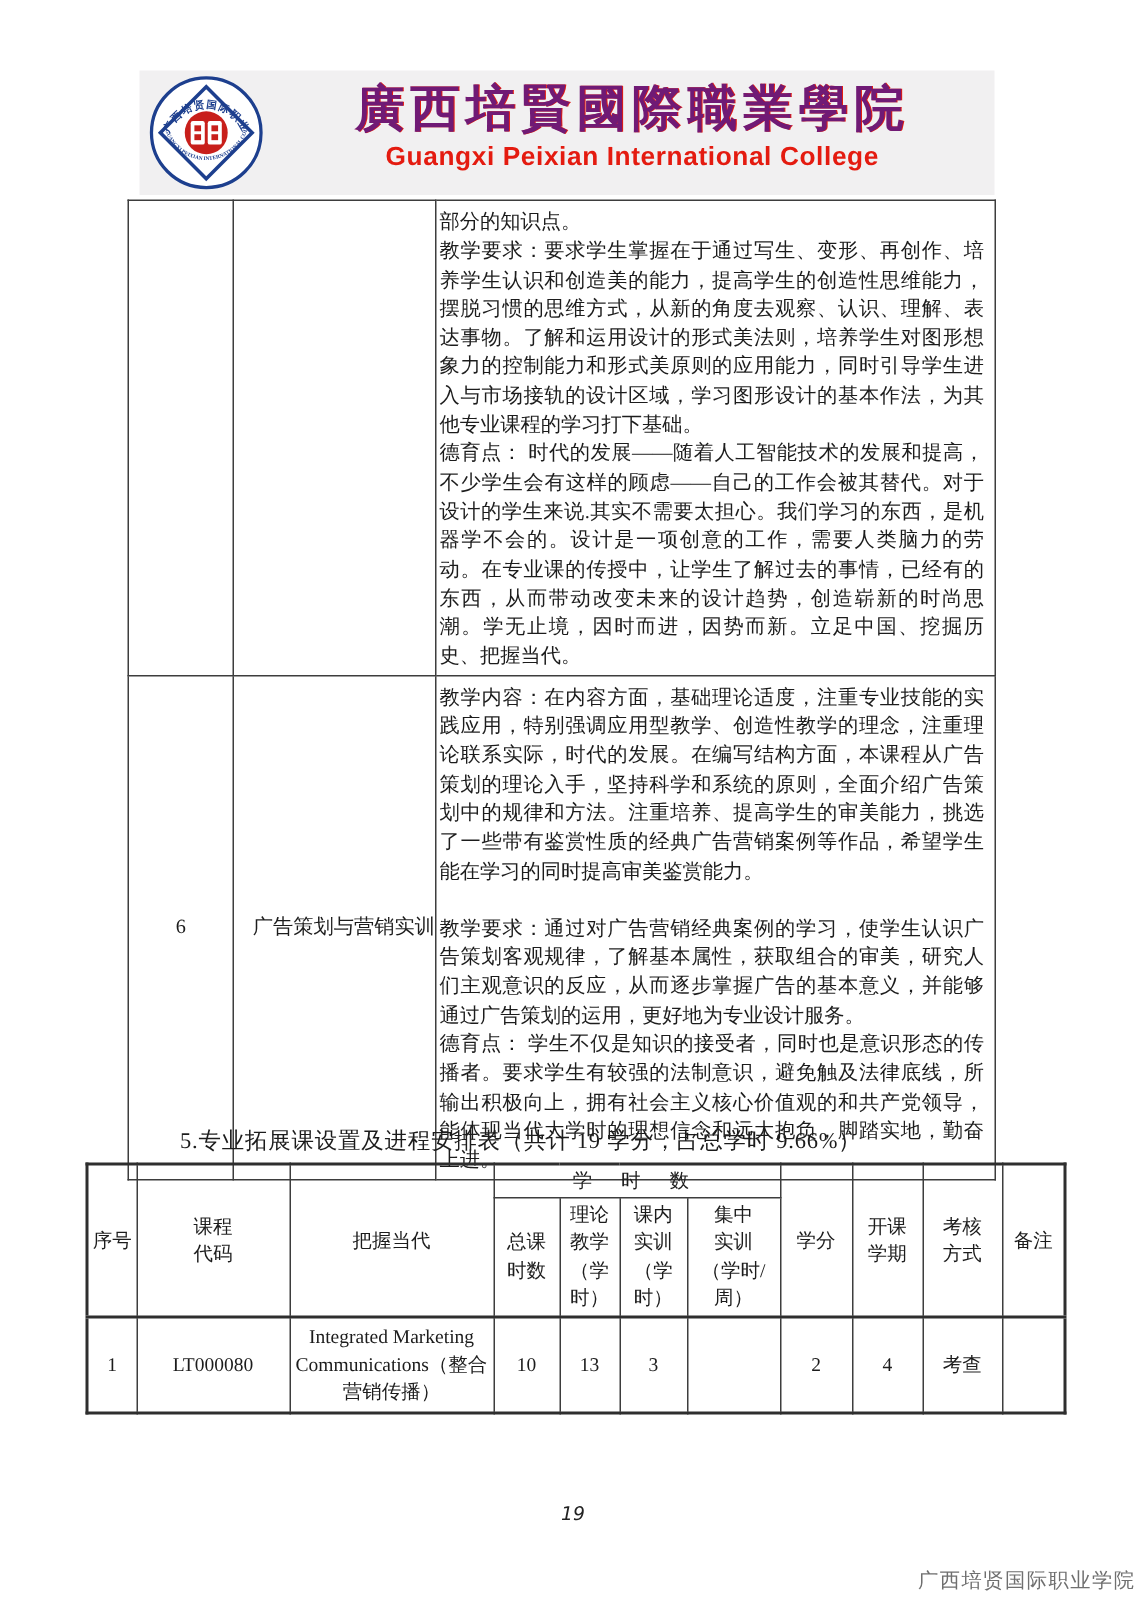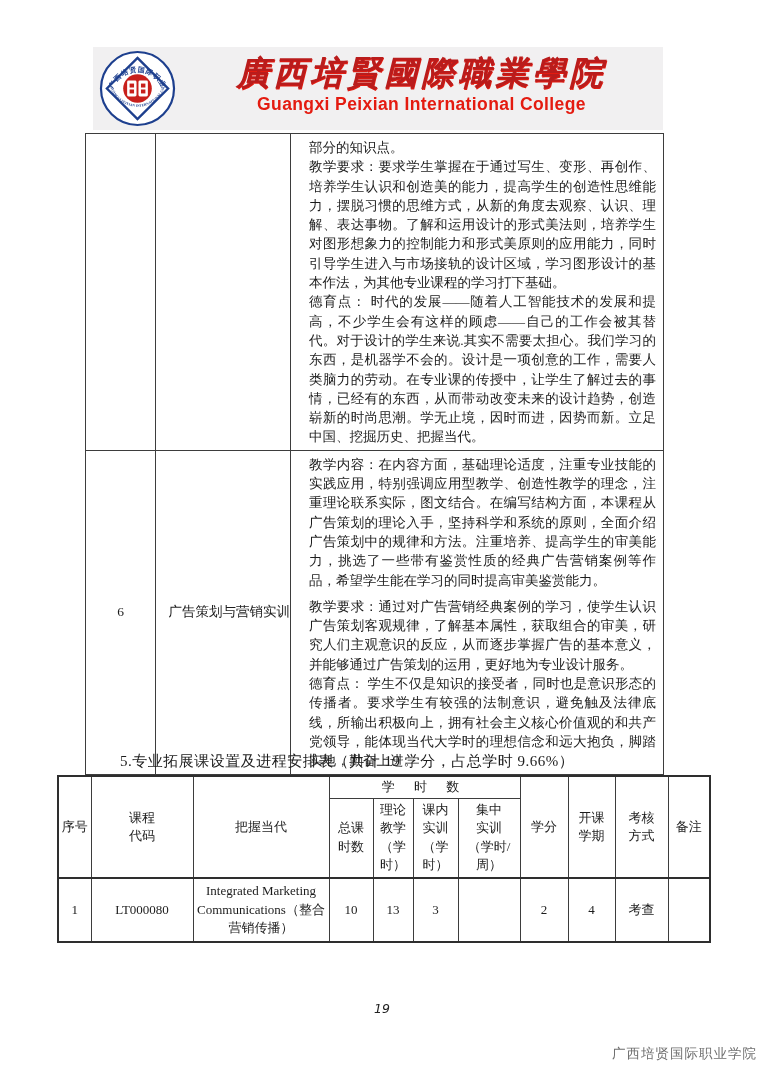--- a/index.html
+++ b/index.html
@@ -10,46 +10,45 @@
     color:#1c1c1c;
   }
   
   .banner {
     position:absolute; left:93px; top:47px; width:570px; height:83px;
     background:#f1f0f1;
   }
   .logo { position:absolute; left:6px; top:3px; width:77px; height:77px; }
   .banner-text { position:absolute; left:95px; right:8px; top:6px; text-align:center; }
   .title-cn {
-    font-size:33px; font-weight:bold; color:#b91c1c; letter-spacing:4px;
+    font-size:33px; font-weight:bold; color:#701a75; letter-spacing:4px;
     line-height:40px; text-shadow:0.6px 0.6px 0 #e41b10;
-    font-style:italic;
   }
   .title-en {
     font-size:17.5px; font-weight:bold; color:#e41b10; letter-spacing:0.4px;
     line-height:22px; font-family:"Liberation Sans","DejaVu Sans",sans-serif;
   }
   
   .course-table {
     position:absolute; left:85px; top:133px; width:578px;
     border-collapse:collapse; table-layout:fixed;
   }
   .course-table td {
     border:1px solid #3d3d3d; vertical-align:middle;
     font-size:13.5px; line-height:19.3px;
   }
   .course-table td.c-no   { text-align:center; width:70px; }
   .course-table td.c-name { text-align:right; width:135px; }
   .course-table td.c-desc {
-    width:373px; text-align:justify; padding:4px 7px 3px 18px; vertical-align:top;
+    width:373px; text-align:justify; padding:4px 7px 3px 2px; vertical-align:top;
   }
   .course-table tr.r1 { height:279px; }
   .course-table tr.r2 { height:301px; }
   .course-table p { margin:0; }
-  .course-table p.gap { margin-top:7px; }
+  .course-table p.gap { margin-top:19px; }
   
   .section-title {
     position:absolute; left:120px; top:750px; font-size:15px; line-height:22px;
     letter-spacing:0.5px;
   }
   
   .schedule-table {
     position:absolute; left:57px; top:775px; width:652px;
     border-collapse:collapse; table-layout:fixed;
     border:2px solid #2e2e2e;
@@ -115,21 +114,21 @@
     <td class="c-desc">
       <p>部分的知识点。</p>
       <p>教学要求：要求学生掌握在于通过写生、变形、再创作、培养学生认识和创造美的能力，提高学生的创造性思维能力，摆脱习惯的思维方式，从新的角度去观察、认识、理解、表达事物。了解和运用设计的形式美法则，培养学生对图形想象力的控制能力和形式美原则的应用能力，同时引导学生进入与市场接轨的设计区域，学习图形设计的基本作法，为其他专业课程的学习打下基础。</p>
       <p>德育点：  时代的发展——随着人工智能技术的发展和提高，不少学生会有这样的顾虑——自己的工作会被其替代。对于设计的学生来说.其实不需要太担心。我们学习的东西，是机器学不会的。设计是一项创意的工作，需要人类脑力的劳动。在专业课的传授中，让学生了解过去的事情，已经有的东西，从而带动改变未来的设计趋势，创造崭新的时尚思潮。学无止境，因时而进，因势而新。立足中国、挖掘历史、把握当代。</p>
     </td>
   </tr>
   <tr class="r2">
     <td class="c-no">6</td>
     <td class="c-name">广告策划与营销实训</td>
     <td class="c-desc">
-      <p>教学内容：在内容方面，基础理论适度，注重专业技能的实践应用，特别强调应用型教学、创造性教学的理念，注重理论联系实际，图文结合。在编写结构方面，本课程从广告策划的理论入手，坚持科学和系统的原则，全面介绍广告策划中的规律和方法。注重培养、提高学生的审美能力，挑选了一些带有鉴赏性质的经典广告营销案例等作品，希望学生能在学习的同时提高审美鉴赏能力。</p>
+      <p>教学内容：在内容方面，基础理论适度，注重专业技能的实践应用，特别强调应用型教学、创造性教学的理念，注重理论联系实际，时代的发展。在编写结构方面，本课程从广告策划的理论入手，坚持科学和系统的原则，全面介绍广告策划中的规律和方法。注重培养、提高学生的审美能力，挑选了一些带有鉴赏性质的经典广告营销案例等作品，希望学生能在学习的同时提高审美鉴赏能力。</p>
       <p class="gap">教学要求：通过对广告营销经典案例的学习，使学生认识广告策划客观规律，了解基本属性，获取组合的审美，研究人们主观意识的反应，从而逐步掌握广告的基本意义，并能够通过广告策划的运用，更好地为专业设计服务。</p>
       <p>德育点：  学生不仅是知识的接受者，同时也是意识形态的传播者。要求学生有较强的法制意识，避免触及法律底线，所输出积极向上，拥有社会主义核心价值观的和共产党领导，能体现当代大学时的理想信念和远大抱负，脚踏实地，勤奋上进。</p>
     </td>
   </tr>
 </tbody>
   </table>
 
 <div class="section-title">5.专业拓展课设置及进程安排表（共计 19 学分，占总学时 9.66%）</div>
 
 <table class="schedule-table">

